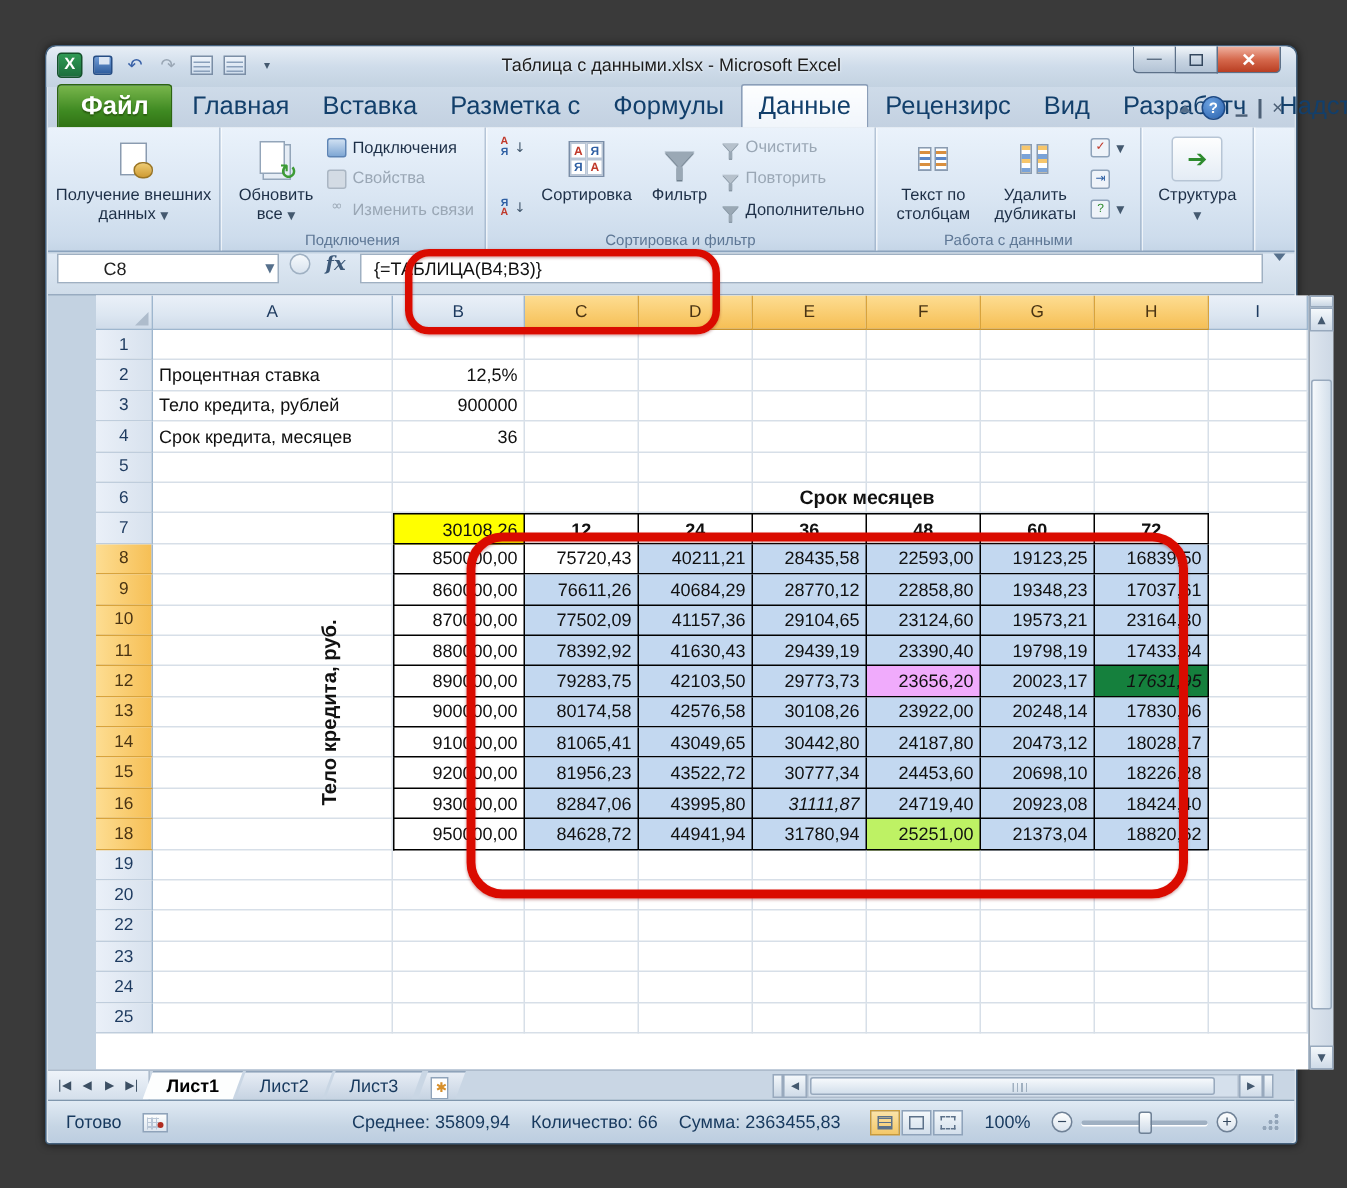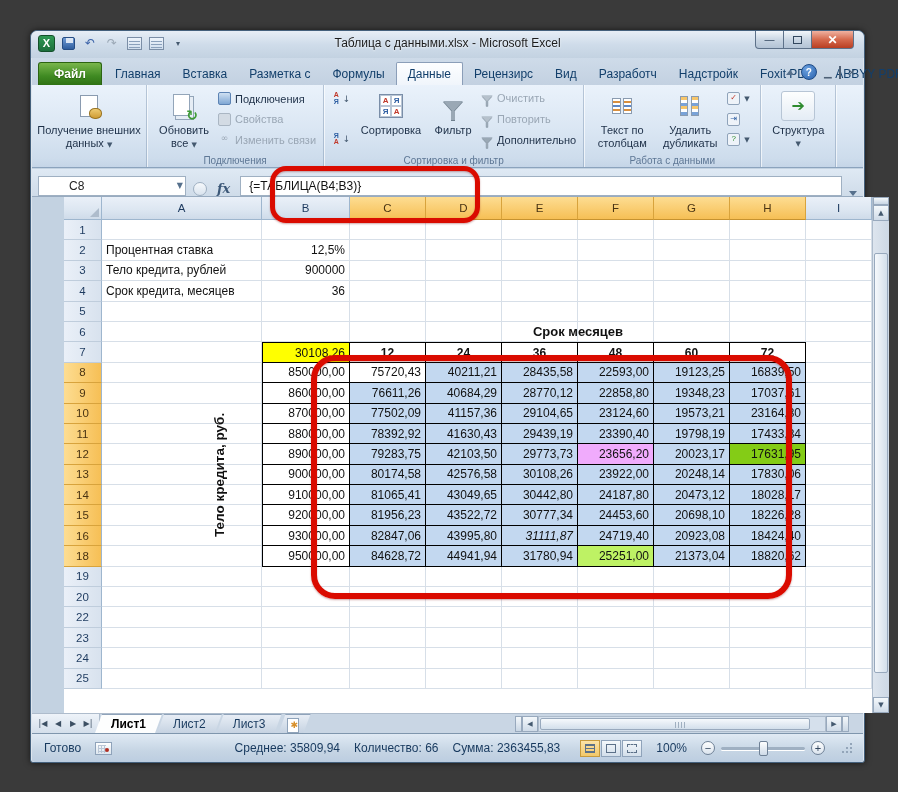--- a/index.html
+++ b/index.html
@@ -41,21 +41,21 @@
   .wbtn.max { width:28px; border-left:none; }
   .wbtn.close { width:42px; border-left:none; border-radius:0 0 4px 0;
           background:linear-gradient(#f0b2a1,#d66a4e 50%,#b93e22);
           color:#fff; font-weight:bold; font-size:12px; }
   .restore-ic { width:9px; height:8px; border:1px solid #33475e; background:transparent; position:relative; }
 
   
   #tabstrip { position:absolute; left:1px; top:27px; width:calc(100% - 2px); height:27px;
               background:linear-gradient(#cedbe9,#c3d1e1);
               display:flex; align-items:flex-end; padding-left:6px; }
-  .rtab { padding:4px 11px 4px; font-size:12px; color:#123f6b; white-space:nowrap; }
+  .rtab { padding:4px 11px 4px; font-size:17px; color:#123f6b; white-space:nowrap; }
   .rtab.file { background:linear-gradient(#79b64c,#3f8a22 60%,#2f7214); color:#fff;
                border:1px solid #2c6412; border-bottom:none; border-radius:3px 3px 0 0;
                padding:4px 15px; margin-right:2px; font-weight:bold; text-shadow:0 1px 1px #2a5d10;}
   .rtab.active { background:linear-gradient(#fdfeff,#f0f5fb); border:1px solid #8b9eb8;
                  border-bottom:none; border-radius:2px 2px 0 0; }
   #tabstrip-right { position:absolute; right:8px; top:6px; display:flex; align-items:center; gap:7px; }
   .chev-up { width:0; height:0; border-left:4px solid transparent; border-right:4px solid transparent;
              border-bottom:5px solid #56708c; }
   .help-btn { width:16px; height:16px; border-radius:50%;
               background:radial-gradient(circle at 35% 30%, #6ba1e0, #2a62ad);
@@ -101,21 +101,21 @@
   .az-small { font-size:7px; font-weight:bold; line-height:.95; text-align:center; }
   .ic-cols { width:20px; height:16px; display:flex; gap:2px; }
   .ic-cols i { flex:1; border:1px solid #8a9bb0; background:repeating-linear-gradient(#fff 0 2px, #d98f3f 2px 4px, #fff 4px 6px, #5d87c6 6px 8px); }
   .ic-dup { width:20px; height:20px; display:flex; gap:3px; }
   .ic-dup i { width:8px; height:20px; border:1px solid #8a9bb0;
               background:repeating-linear-gradient(#f7c66b 0 3px, #fff 3px 6px, #7aa3d8 6px 9px); }
   .ic-struct { font-size:16px; font-weight:bold; color:#2e8b2e; }
 
   
   #fbar { position:absolute; left:1px; top:138px; width:calc(100% - 2px); height:28px;
-          background:linear-gradient(#dfe9f4,#cfdce9); display:flex; align-items:flex-end;
+          background:linear-gradient(#dfe9f4,#cfdce9); display:flex; align-items:flex-start;
           padding:0 6px; gap:7px; border-bottom:1px solid #98abc0; }
   #namebox { width:148px; height:20px; background:#fff; border:1px solid #9fb0c2;
              font-size:12px; color:#222; display:flex; align-items:center; padding-left:30px;
              position:relative; }
   #namebox .nb-drop { position:absolute; right:2px; top:4px; font-size:8px; color:#56708c; }
   .circle-btn { width:14px; height:14px; border-radius:50%; border:1px solid #9fb0c2;
                 background:linear-gradient(#f6f9fc,#d9e3ee); }
   #fx { font-family:"DejaVu Serif", serif; font-style:italic; font-weight:bold;
         font-size:13px; color:#3c5878; padding:0 3px; }
   #ffield { flex:1; height:20px; background:#fff; border:1px solid #9fb0c2;
@@ -573,21 +573,21 @@
       </div>
       <div class="grow">
         <div class="rn sel">12</div>
         <div class="gcell t-left" style="width: 160px;"></div>
         <div class="gcell t-right tb tbl" style="width: 88px;">890000,00</div>
         <div class="gcell t-right tb selblue" style="width: 76px; background: rgb(195, 216, 240);">79283,75</div>
         <div class="gcell t-right tb selblue" style="width: 76px; background: rgb(195, 216, 240);">42103,50</div>
         <div class="gcell t-right tb selblue" style="width: 76px; background: rgb(195, 216, 240);">29773,73</div>
         <div class="gcell t-right tb selblue" style="width: 76px; background: #f0abfc;">23656,20</div>
         <div class="gcell t-right tb selblue" style="width: 76px; background: rgb(195, 216, 240);">20023,17</div>
-        <div class="gcell t-right tb selblue" style="width: 76px; background: #84cc16;">17631,95</div>
+        <div class="gcell t-right tb selblue" style="width: 76px; background: #15803d; font-style: italic;">17631,95</div>
         <div class="gcell t-right" style="width: 66px;"></div>
       </div>
       <div class="grow">
         <div class="rn sel">13</div>
         <div class="gcell t-left" style="width: 160px;"></div>
         <div class="gcell t-right tb tbl" style="width: 88px;">900000,00</div>
         <div class="gcell t-right tb selblue" style="width: 76px; background: rgb(195, 216, 240);">80174,58</div>
         <div class="gcell t-right tb selblue" style="width: 76px; background: rgb(195, 216, 240);">42576,58</div>
         <div class="gcell t-right tb selblue" style="width: 76px; background: rgb(195, 216, 240);">30108,26</div>
         <div class="gcell t-right tb selblue" style="width: 76px; background: rgb(195, 216, 240);">23922,00</div>

